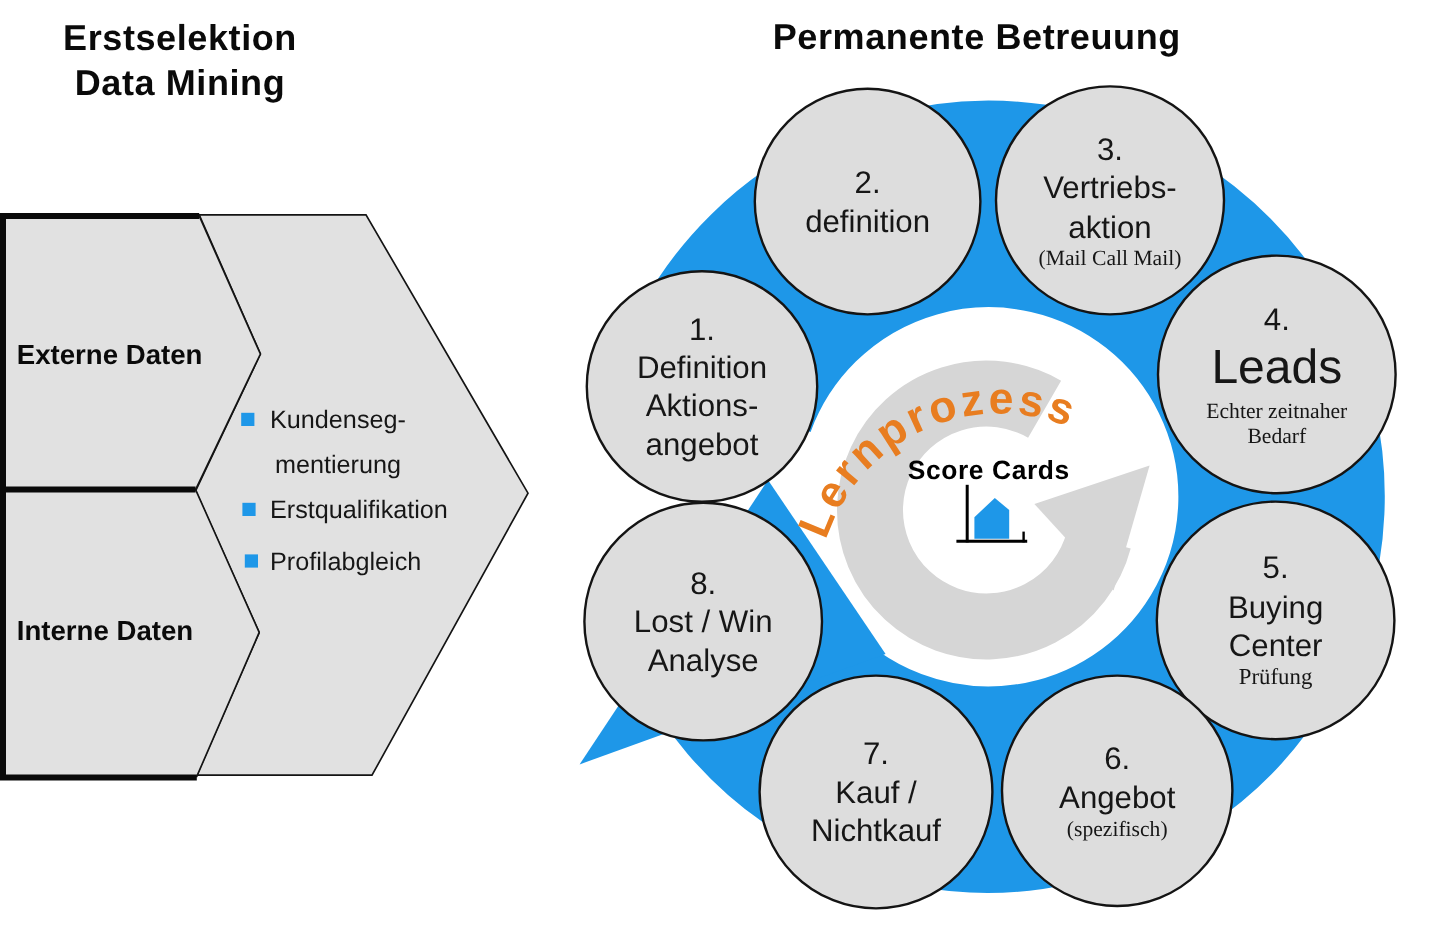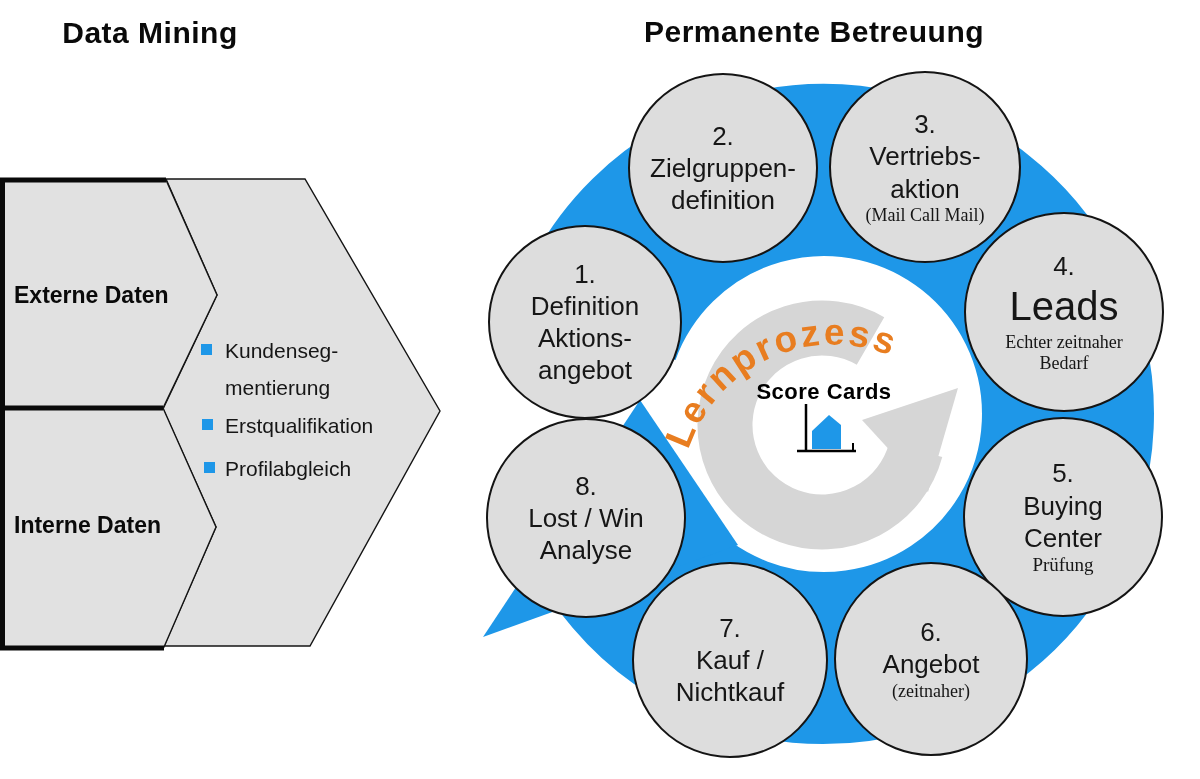--- a/index.html
+++ b/index.html
@@ -8,21 +8,21 @@
     background:#ffffff; font-family:"Liberation Sans","DejaVu Sans",sans-serif;
     color:#111;
   }
   .abs { position:absolute; }
   .title {
     font-weight:bold; font-size:30px; line-height:37px; text-align:center;
     letter-spacing:0.5px; color:#0a0a0a;
   }
   .seg-label { font-weight:bold; font-size:23px; color:#0a0a0a; white-space:nowrap;text-align:center; }
   .bullet-sq { width:11px; height:11px; background:#1E97E8; }
-  .bullet-text { font-size:21px; line-height:37px; color:#161616; white-space:nowrap; }
+  .bullet-text { font-size:21px; line-height:37px; color:#161616; white-space:nowrap;text-align:center; }
   .circle {
     position:absolute; background:#DDDDDD; border:2px solid #141414; border-radius:50%;
     display:flex; flex-direction:column; align-items:center; justify-content:center;
     text-align:center; font-size:26px; line-height:1.24; color:#161616;
     box-sizing:border-box;
   }
   .circle .sub { font-size:18px; line-height:1.18;font-family:Liberation Serif, serif; }
   .circle .big { font-size:40px; }
   .score-label {
     font-weight:bold; font-size:22px; text-align:center; color:#000000; letter-spacing:0.5px;
@@ -31,20 +31,21 @@
     font-family:"Liberation Sans","DejaVu Sans",sans-serif;
     font-weight:bold; font-size:37px; fill:#E87D20; letter-spacing:3px;
   }
 </style>
 </head>
 <body>
 
 <div id="canvas">
 
   <div class="abs title" style="left:5px; top:14px; width:290px;">
+    <div>Erstselektion</div>
     <div>Data Mining</div>
   </div>
 
   <svg class="abs" style="left:0; top:0;" width="460" height="779" viewBox="0 0 460 779">
 
     <polygon points="166,179 305,179 440,411 310,646 164,646 216,527 163,409 217,295" fill="#E1E1E1" stroke="#141414" stroke-width="1.4"></polygon>
 
     <polygon points="2,180 166,180 217,295 163,408 2,408" fill="#E1E1E1" stroke="#141414" stroke-width="1.4"></polygon>
 
     <polygon points="2,408 163,408 216,527 164,647 2,647" fill="#E1E1E1" stroke="#141414" stroke-width="1.4"></polygon>
@@ -98,21 +99,20 @@
 
   <div class="circle" style="left:488px; top:225px; width:194px; height:194px;">
     <div>1.</div>
     <div>Definition</div>
     <div>Aktions-</div>
     <div>angebot</div>
   </div>
 
   <div class="circle" style="left:628px; top:73px; width:190px; height:190px;">
     <div>2.</div>
-    <div>Zielgruppen-</div>
     <div>definition</div>
   </div>
 
   <div class="circle" style="left:829px; top:71px; width:192px; height:192px;">
     <div>3.</div>
     <div>Vertriebs-</div>
     <div>aktion</div>
     <div class="sub">(Mail Call Mail)</div>
   </div>
 
@@ -126,21 +126,21 @@
   <div class="circle" style="left:963px; top:417px; width:200px; height:200px;">
     <div>5.</div>
     <div>Buying</div>
     <div>Center</div>
     <div class="sub" style="font-size:19px;">Prüfung</div>
   </div>
 
   <div class="circle" style="left:834px; top:562px; width:194px; height:194px;">
     <div>6.</div>
     <div>Angebot</div>
-    <div class="sub">(zeitnaher)</div>
+    <div class="sub">(spezifisch)</div>
   </div>
 
   <div class="circle" style="left:632px; top:562px; width:196px; height:196px;">
     <div>7.</div>
     <div>Kauf /</div>
     <div>Nichtkauf</div>
   </div>
 
   <div class="circle" style="left:486px; top:418px; width:200px; height:200px;">
     <div>8.</div>

